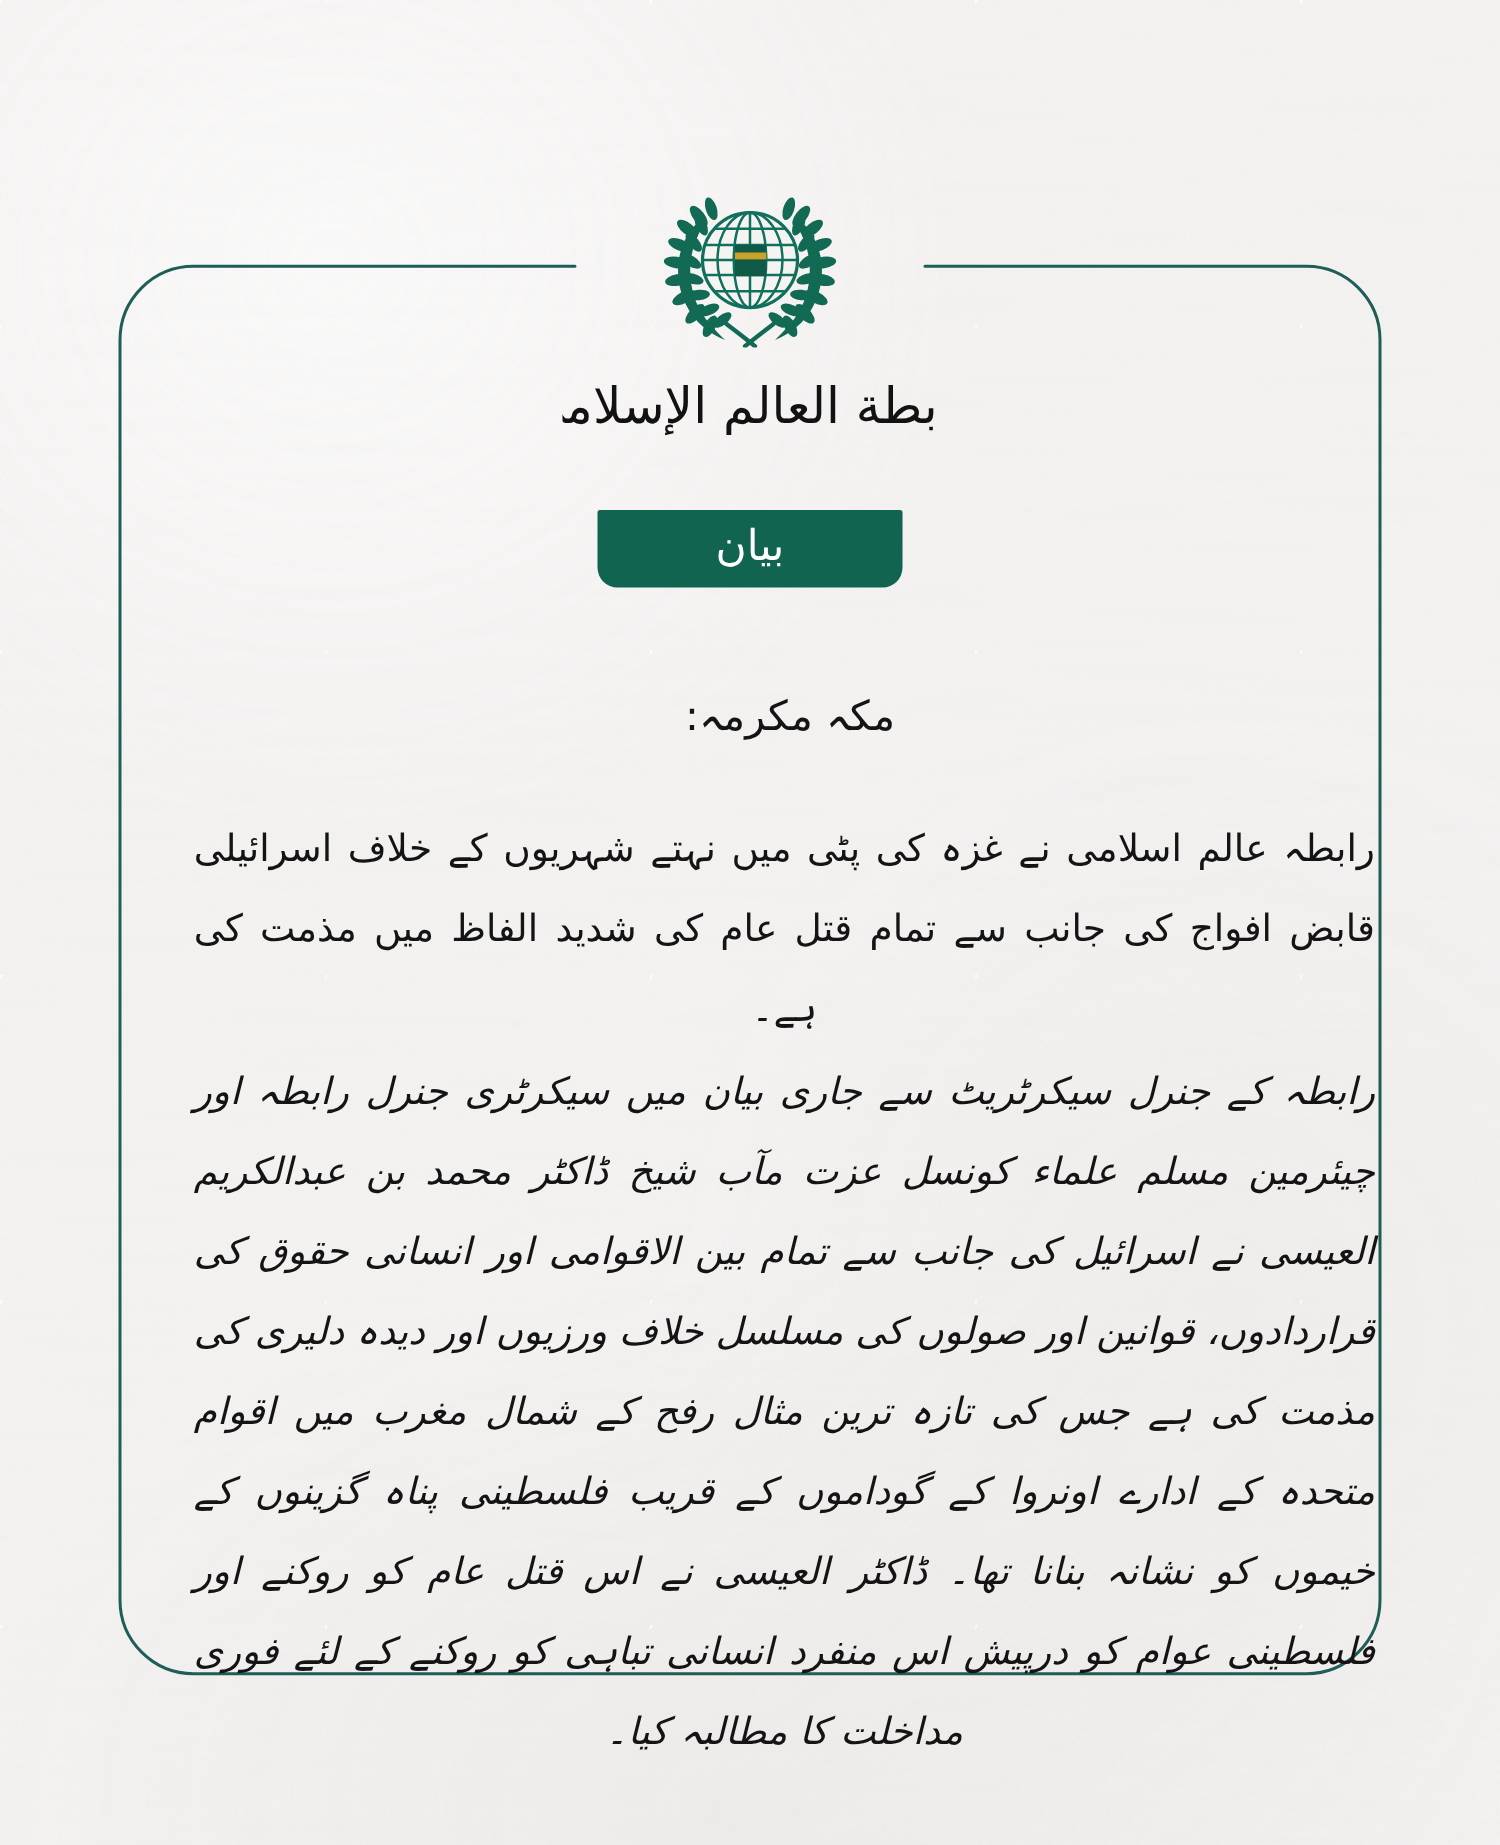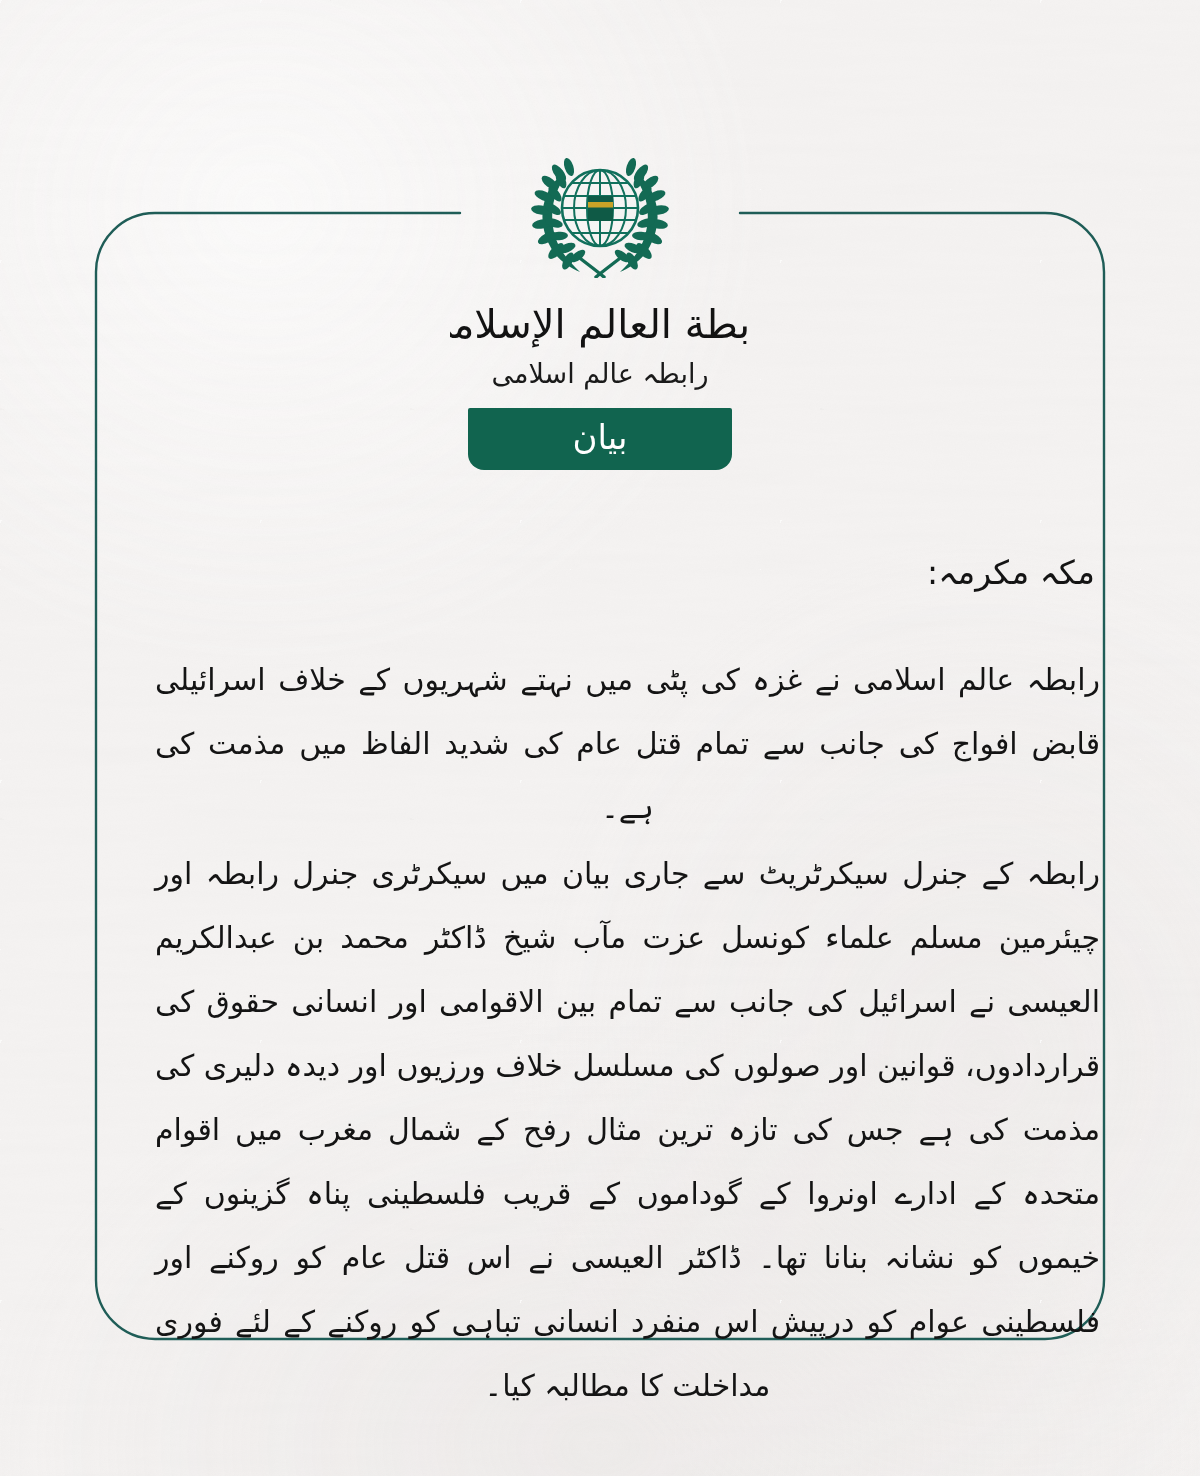--- a/index.html
+++ b/index.html
@@ -97,42 +97,42 @@
 
   
   .badge-wrap {
     position: absolute;
     left: 0; right: 0;
     top: 408px;
     display: flex;
     justify-content: center;
   }
   .badge {
-    width: 264px;
+    width: 244px;
     height: 62px;
     background: #11644f;
     border-radius: 2px 2px 16px 16px;
     display: flex;
     align-items: center;
     justify-content: center;
     color: #ffffff;
     font-size: 34px;
     line-height: 1;
     padding-bottom: 4px;
     box-sizing: border-box;
     font-family: "DejaVu Sans", "Liberation Sans", sans-serif;
   }
 
   
   .dateline {
     position: absolute;
     top: 552px;
     right: 105px;
     width: 1000px;
-    text-align: right;
+    text-align: center;
     padding-left: 74px;
     box-sizing: border-box;
     font-size: 33px;
     line-height: 1.25;
     color: #141414;
     direction: rtl;
   }
   .body-text {
     position: absolute;
     top: 648px;
@@ -144,21 +144,21 @@
     color: #141414;
     font-size: 30px;
     line-height: 64px;
   }
   .body-text p {
     margin: 0 0 2px 0;
     text-align: justify;
     text-align-last: center;
   }
   .body-text p.para-1 { text-align-last: center; }
-  .body-text p.para-2 { text-align-last: center; }
+  .body-text p.para-2 { text-align-last: center; font-style: italic; }
 </style>
 </head>
 <body>
 
 <div class="paper-texture"></div>
 <svg class="paper-speckle" viewBox="0 0 1200 1476" preserveAspectRatio="none" aria-hidden="true">
   <defs>
     <filter id="grain">
       <feTurbulence type="fractalNoise" baseFrequency="0.85" numOctaves="3" stitchTiles="stitch"></feTurbulence>
       <feColorMatrix type="saturate" values="0"></feColorMatrix>
@@ -261,21 +261,20 @@
           <rect x="64" y="54" width="25" height="5.5" fill="#c9a227"></rect>
         </g>
       </g>
     </svg>
   </div>
 
   <div class="org-name-wrap">
     <svg class="org-name-ar" viewBox="0 0 300 72" aria-hidden="true">
       <text x="150" y="52" text-anchor="middle" font-family="DejaVu Sans, Liberation Sans, sans-serif" font-size="40" fill="#121212">رابطة العالم الإسلامي</text>
     </svg>
-    <span class="org-name-ur">رابطہ عالم اسلامی</span>
   </div>
 
   <div class="badge-wrap">
     <div class="badge">بیان</div>
   </div>
 
   <div class="dateline">مکہ مکرمہ:</div>
 
   <div class="body-text">
     <p class="para-1">رابطہ عالم اسلامی نے غزہ کی پٹی میں نہتے شہریوں کے خلاف اسرائیلی قابض افواج کی جانب سے تمام قتل عام کی شدید الفاظ میں مذمت کی ہے۔</p>

